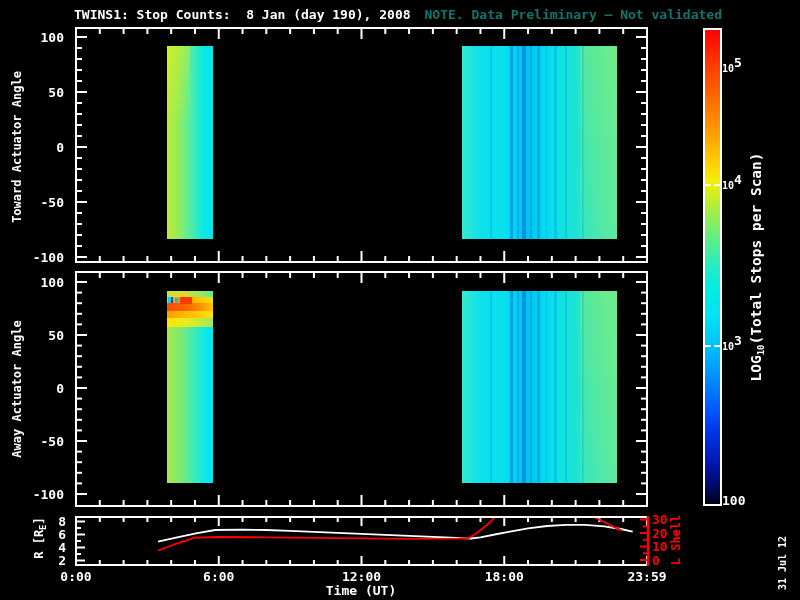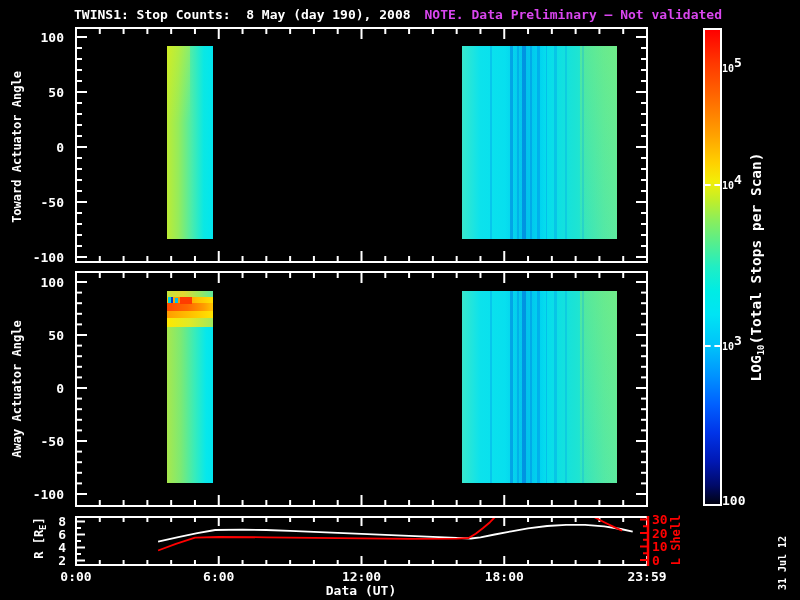--- a/index.html
+++ b/index.html
@@ -1,19 +1,19 @@
 <!DOCTYPE html>
 <html><head>
 <meta charset="utf-8">
 <style>
   html,body{margin:0;padding:0;background:#000;width:800px;height:600px;overflow:hidden}
   .stage{position:relative;width:800px;height:600px;background:#000;
          font-family:"DejaVu Sans Mono",monospace;color:#fff}
   .title{position:absolute;left:74px;top:7px;font-weight:bold;font-size:13px;white-space:pre}
-  .t-note{color:#d946ef;margin-left:14px}
+  .t-note{color:#0f766e;margin-left:14px}
   .vlabel{position:absolute;font-weight:bold;font-size:12px;white-space:nowrap;
           transform:translate(-50%,-50%) rotate(-90deg)}
   #ylabel-toward{left:17px;top:147px}
   #ylabel-away{left:17px;top:389px}
   #ylabel-r{left:40px;top:538px}
   #ylabel-l{left:676px;top:540px;color:#ff0000}
   #cbar-title{left:757px;top:267px;font-size:14.5px}
   #datestamp{left:782px;top:563px;font-size:10px}
   .sub{font-size:9px;vertical-align:-3px}
   #xlabel{position:absolute;left:286px;top:583px;width:150px;text-align:center;
@@ -28,21 +28,21 @@
   .cb-lab{position:absolute;left:0;font-weight:bold;color:#fff;white-space:nowrap}
   .cb-base{font-size:10px}
   .cb-base-plain{font-size:13px}
   .cb-exp{font-size:13px;position:relative;top:-5px}
 </style>
 </head>
 <body>
 
 <div class="stage">
 
-  <div class="title"><span>TWINS1: Stop Counts:  8 May (day 190), 2008</span><span class="t-note">NOTE. Data Preliminary – Not validated</span></div>
+  <div class="title"><span>TWINS1: Stop Counts:  8 Jan (day 190), 2008</span><span class="t-note">NOTE. Data Preliminary – Not validated</span></div>
 
   <div id="bands">
       <div style="left: 167.1px; top: 45.8px; width: 45.9px; height: 193.6px; background: linear-gradient(to right, rgb(188, 236, 52) 0%, rgb(148, 236, 92) 25%, rgb(72, 236, 174) 55%, rgb(10, 232, 228) 80%, rgb(0, 230, 240) 100%); overflow: hidden;">
         <div style="left: 0%; top: 0px; width: 50%; height: 100%; background: linear-gradient(rgba(255, 240, 0, 0.3), rgba(255, 240, 0, 0) 40%);"></div>
       </div>
       <div style="left: 462.1px; top: 45.8px; width: 154.9px; height: 193.6px; background: linear-gradient(to right, rgb(56, 232, 204) 0%, rgb(12, 226, 236) 12%, rgb(0, 220, 242) 50%, rgb(30, 228, 210) 75%, rgb(74, 232, 176) 92%, rgb(85, 234, 168) 100%); overflow: hidden;">
         <div style="left: 28%; top: 0px; width: 26%; height: 100%; background: linear-gradient(to right, rgba(0, 110, 215, 0), rgba(0, 110, 215, 0.25), rgba(0, 110, 215, 0));"></div>
         <div style="left: 76%; top: 0px; width: 24%; height: 100%; background: linear-gradient(rgba(150, 238, 90, 0.4), rgba(150, 238, 90, 0.12));"></div>
         <div style="left: 28.1px; top: 0px; width: 1.9px; height: 100%; background: rgba(0, 150, 235, 0.35);"></div>
         <div style="left: 48.3px; top: 0px; width: 2.9px; height: 100%; background: rgba(0, 125, 225, 0.55);"></div>
@@ -378,21 +378,21 @@
   <div class="vlabel" id="ylabel-away">Away Actuator Angle</div>
 
   <div class="vlabel" id="ylabel-r"><span>R [R</span><span class="sub">E</span><span>]</span></div>
 
   <div class="vlabel" id="ylabel-l">L Shell</div>
 
   <div class="vlabel" id="cbar-title"><span>LOG</span><span class="sub">10</span><span>(Total Stops per Scan)</span></div>
 
   <div class="vlabel" id="datestamp">31 Jul 12</div>
 
-  <div id="xlabel">Data (UT)</div>
+  <div id="xlabel">Time (UT)</div>
 
   <div id="colorbar">
     <div id="cbar-grad" style="background: linear-gradient(rgb(255, 0, 0) 0%, rgb(255, 56, 0) 7%, rgb(255, 110, 0) 15%, rgb(255, 160, 0) 22%, rgb(255, 208, 0) 28%, rgb(242, 238, 8) 32%, rgb(192, 238, 42) 36%, rgb(140, 238, 90) 40%, rgb(85, 238, 142) 45%, rgb(32, 238, 196) 50%, rgb(0, 236, 228) 55%, rgb(0, 228, 244) 60%, rgb(0, 192, 250) 67%, rgb(0, 146, 255) 73%, rgb(0, 96, 255) 79%, rgb(0, 52, 232) 85%, rgb(0, 24, 180) 91%, rgb(0, 10, 106) 96%, rgb(0, 4, 40) 99%, rgb(0, 0, 16) 100%);"></div>
   <div class="cbar-dash" style="top: 154px;"></div>
       <div class="cbar-dash" style="top: 315px;"></div>
     </div>
   <div id="cbar-labels">
       <div class="cb-lab" style="top: -3px; margin-top: 32px;"><span class="cb-base">10</span><span class="cb-exp">5</span></div>
       <div class="cb-lab" style="top: 146px;"><span class="cb-base">10</span><span class="cb-exp">4</span></div>
       <div class="cb-lab" style="top: 307px;"><span class="cb-base">10</span><span class="cb-exp">3</span></div>

